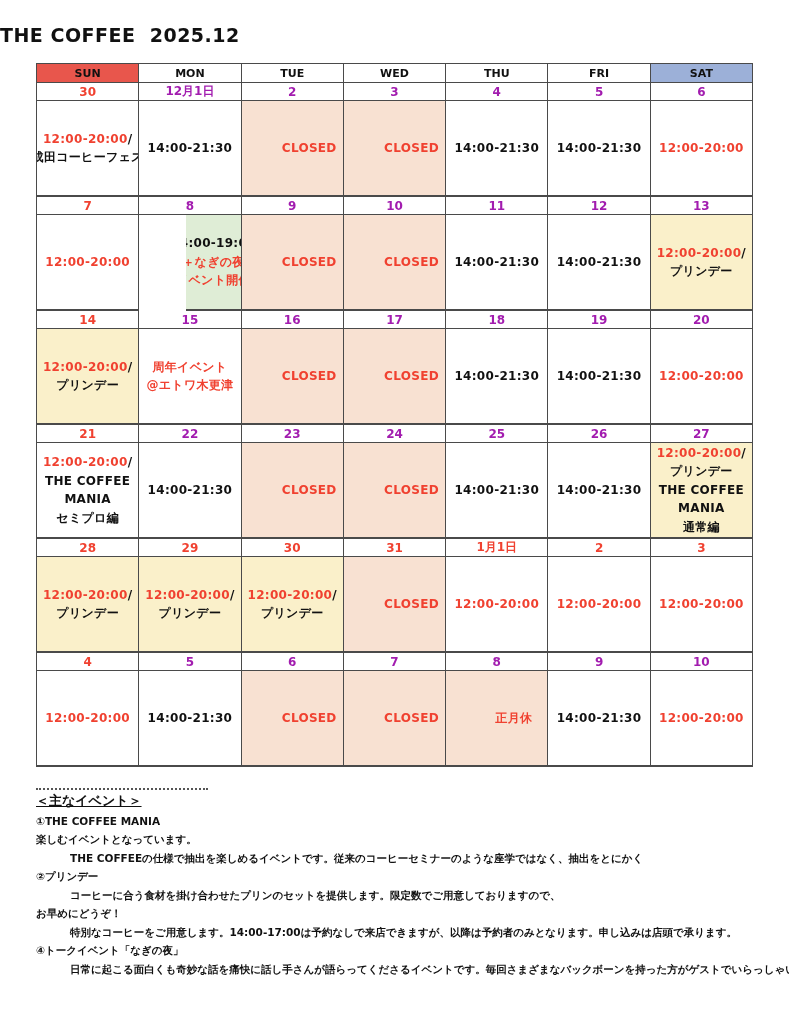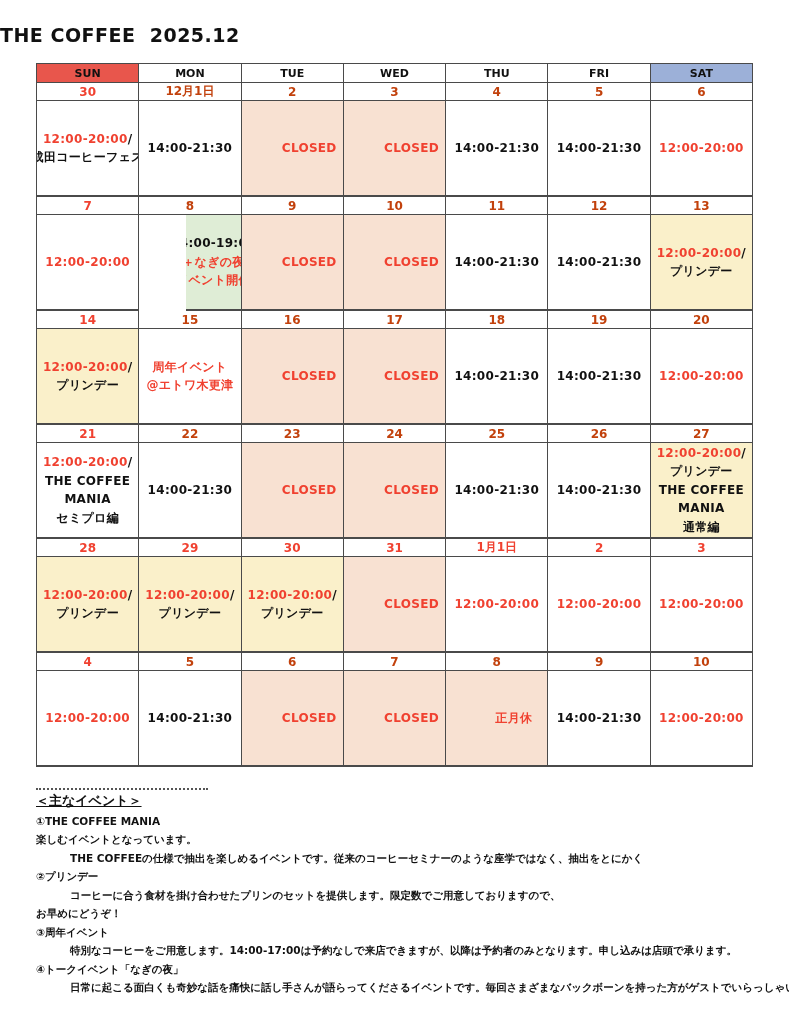--- a/index.html
+++ b/index.html
@@ -46,21 +46,21 @@
     color: #111111;
   }
   .header-row > .sun { background: var(--sun_header_bg); }
   .header-row > .sat { background: var(--sat_header_bg); }
   .date-row > div {
     height: 18px;
     border-bottom: 1px solid var(--border);
     display: flex; align-items: center; justify-content: center;
     font-size: 12px;
     background: #ffffff;
-    color: #c2410c;
+    color: #a21caf;
   }
   .date-row > div.red { color: var(--red); }
   .content-row > div {
     height: 96px;
     border-bottom: 2px solid var(--border);
     display: flex; flex-direction: column;
     align-items: center; justify-content: center;
     background: #ffffff;
     padding: 1px 2px;
     overflow: hidden;
@@ -332,20 +332,19 @@
   <div class="footer">
     <div class="dotted-line"></div>
     <div class="legend-heading">＜主なイベント＞</div>
     <div id="legend-lines">
         <div class="legend-line">①THE COFFEE MANIA</div>
         <div class="legend-line">楽しむイベントとなっています。</div>
         <div class="legend-line indent">THE COFFEEの仕様で抽出を楽しめるイベントです。従来のコーヒーセミナーのような座学ではなく、抽出をとにかく</div>
         <div class="legend-line">②プリンデー</div>
         <div class="legend-line indent">コーヒーに合う食材を掛け合わせたプリンのセットを提供します。限定数でご用意しておりますので、</div>
         <div class="legend-line">お早めにどうぞ！</div>
-        <div class="legend-line">③周年イベント</div>
         <div class="legend-line indent">特別なコーヒーをご用意します。14:00-17:00は予約なしで来店できますが、以降は予約者のみとなります。申し込みは店頭で承ります。</div>
         <div class="legend-line">④トークイベント「なぎの夜」</div>
         <div class="legend-line indent">日常に起こる面白くも奇妙な話を痛快に話し手さんが語らってくださるイベントです。毎回さまざまなバックボーンを持った方がゲストでいらっしゃいます。</div>
       </div>
   </div>
 
 </div>
 
 </body></html>

